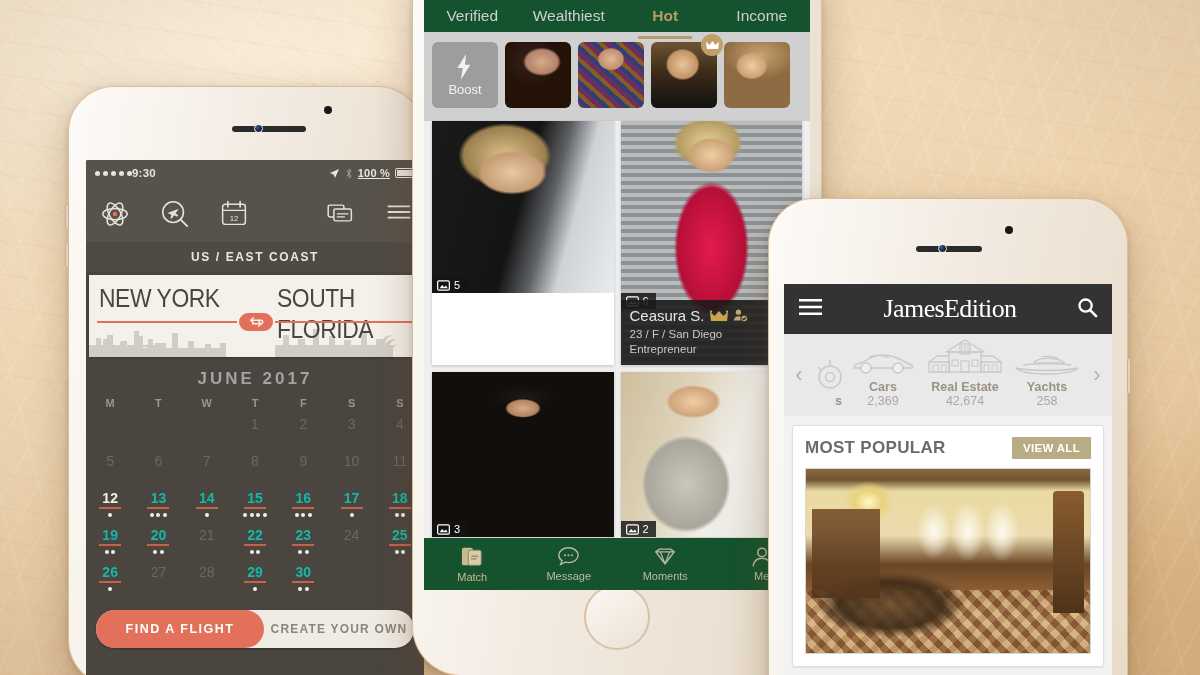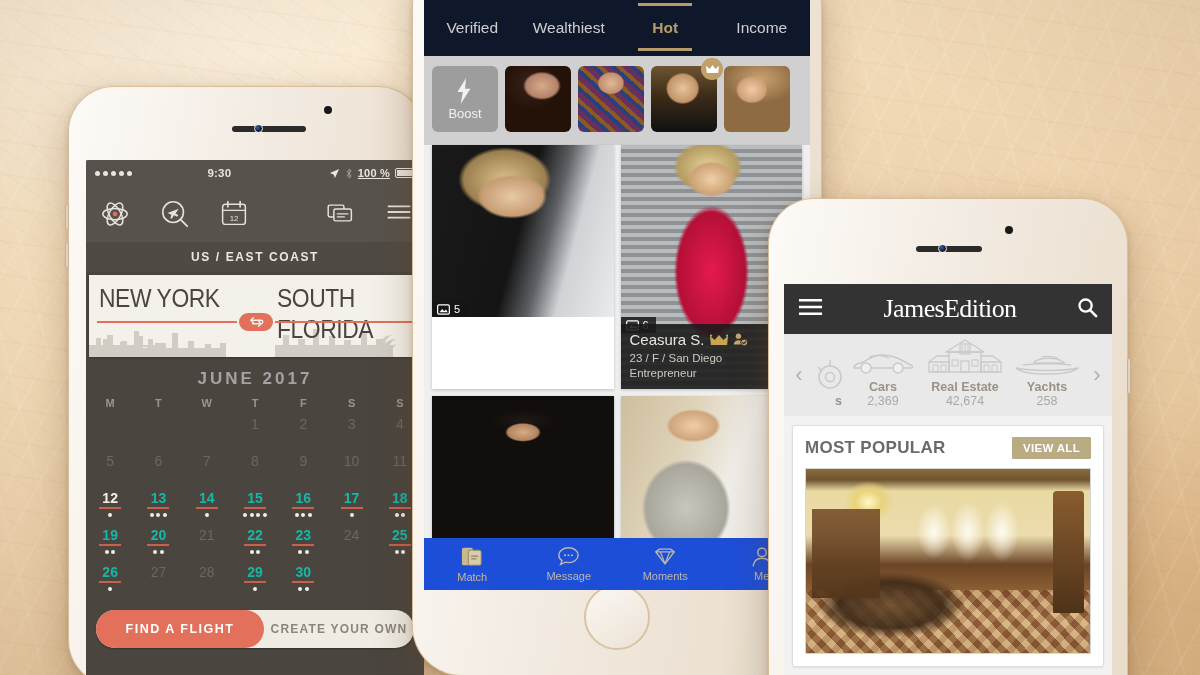--- a/index.html
+++ b/index.html
@@ -72,21 +72,21 @@
   #p1-camera  { left: 186px; top: 38px; }
   #p1-sensor  { left: 256px; top: 20px; }
 
   .statusbar {
     height: 26px; background: #57524b; color: #e9e5df;
     display: flex; align-items: center; padding: 0 9px;
     font-size: 11.5px; font-weight: bold; letter-spacing: .2px;
   }
   .sb-dots { display: flex; gap: 3px; }
   .sb-dots i { width: 5px; height: 5px; border-radius: 50%; background: #e9e5df; display:block; }
-  .sb-time { flex: 1; text-align: center; padding-right: 22px; }
+  .sb-time { flex: 1; text-align: left; padding-right: 22px; }
   .sb-right { display: flex; align-items: center; gap: 5px; font-size: 11px; text-decoration: underline; }
   .sb-batt { width: 20px; height: 10px; border: 1.2px solid #e9e5df; border-radius: 2px; position: relative; }
   .sb-batt::after { content:''; position:absolute; left:1px; top:1px; bottom:1px; right:1px; background:#e9e5df; }
   .sb-batt::before { content:''; position:absolute; right:-3px; top:3px; width:2px; height:4px; background:#e9e5df; }
 
   .p1-toolbar {
     height: 56px; background: #57524b;
     display: flex; align-items: center; padding: 0 14px; gap: 30px;
   }
   .p1-toolbar .ti { width: 30px; height: 30px; color: #e6e2db; flex: none; position: relative; }
@@ -161,21 +161,21 @@
     font-weight: bold; letter-spacing: 1.2px;
   }
 
   
   #phone2 { left: 412px; top: -44px; width: 410px; height: 720px; }
   #phone2 .phone-body { border-radius: 50px; }
   #phone2 .phone-screen { left: 12px; top: 44px; right: 12px; bottom: 86px; background:#efefef; }
   #p2-home { left: 172px; top: 628px; width: 66px; height: 66px; }
 
   .p2-tabs {
-    height: 56px; background: #0f172a; display: flex; align-items: center;
+    height: 32px; background: #14532d; display: flex; align-items: center;
     color: #cfcfcf; font-size: 15.5px;
   }
   .p2-tab { flex: 1; text-align: center; position: relative; padding: 13px 0; }
   .p2-tab.active { color: #b69c6a; font-weight: bold; }
   .p2-tab.active::before {
     content:''; position: absolute; left: 22%; right: 22%; top: -3px; height: 3px; background: #b69c6a;
   }
   .p2-tab.active::after {
     content:''; position: absolute; left: 22%; right: 22%; bottom: -1px; height: 3px; background: #b69c6a;
   }
@@ -207,21 +207,21 @@
   .p2-info { padding: 7px 9px 10px; }
   .p2-info .nm { font-size: 15px; color: #2d2d2d; display: flex; align-items: center; gap: 5px; }
   .p2-info .meta { font-size: 11.5px; color: #8a8a8a; margin-top: 4px; }
   .p2-info .job  { font-size: 11.5px; color: #8a8a8a; margin-top: 3px; }
   .p2-card.dark .p2-info { background: rgba(25,25,25,.88); position: absolute; left:0; right:0; bottom:0; }
   .p2-card.dark .p2-info .nm { color: #e9e5dc; }
   .p2-card.dark .p2-info .meta, .p2-card.dark .p2-info .job { color: #cfcac1; }
   .p2-card.dark .p2-photo { height: 244px; }
 
   .p2-nav {
-    position: absolute; left: 0; right: 0; bottom: 0; height: 52px; background: #1d4ed8;
+    position: absolute; left: 0; right: 0; bottom: 0; height: 52px; background: #14532d;
     display: flex; align-items: center;
   }
   .p2-nav-item {
     flex: 1; display: flex; flex-direction: column; align-items: center; gap: 3px;
     color: #bdb7ac; font-size: 11px;
   }
   .p2-nav-item.active { color: #c8b98e; }
 
   
   #phone3 { left: 768px; top: 198px; width: 360px; height: 540px; }

